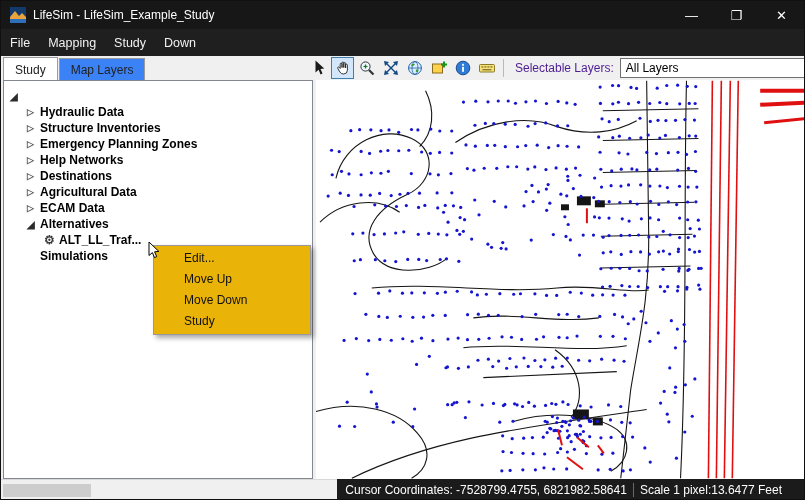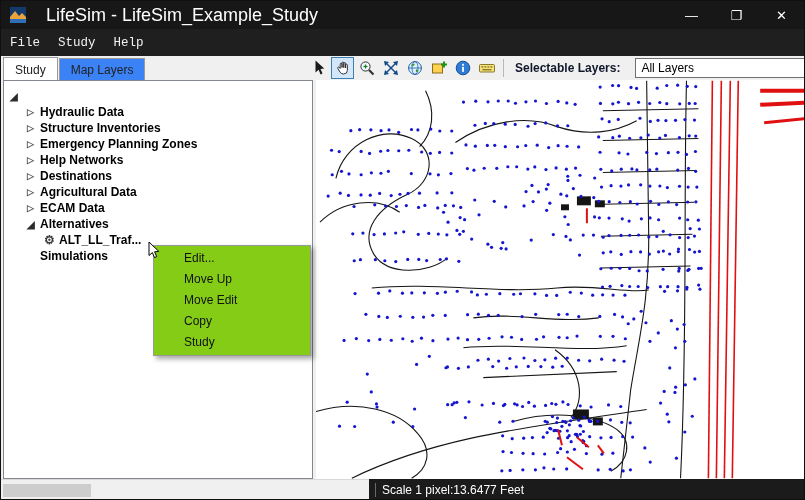--- a/index.html
+++ b/index.html
@@ -8,57 +8,57 @@
     position: relative;
     font-family: "Liberation Sans", sans-serif;
     background:#f0f0f0;
     overflow:hidden;
     border:1px solid #101010;
   }
   
   .titlebar { position:absolute; top:0; left:0; right:0; height:28px;
     background:#171717; display:flex; align-items:center; color:#fff; }
   .app-icon { width:16px; height:16px; margin:0 7px 0 9px; flex:0 0 auto; }
-  .title-text { font-size:18px;margin-left:13px; }
+  .title-text { font-size:12px; }
   .win-controls { margin-left:auto; display:flex; height:100%; }
   .win-btn { width:45px; height:100%; display:flex; align-items:center;
     justify-content:center; font-size:13px; color:#fff; }
   
   .menubar { position:absolute; top:28px; left:0; right:0; height:27px;
     background:#1f1f1f; display:flex; align-items:center; color:#f2f2f2; }
-  .menu-item { padding:0 9px; font-size:12.5px; height:100%; display:flex; align-items:center;font-family:Liberation Mono, monospace; }
+  .menu-item { padding:0 9px; font-size:12.5px; height:100%; display:flex; align-items:center; }
   
   .tabrow { position:absolute; top:55px; left:0; right:0; height:24px; }
   .tabs { position:absolute; left:2px; bottom:0; display:flex; align-items:flex-end; }
   .tab { padding:4px 11px 3px 11px; font-size:12px; border:1px solid #9b9b9b;
     border-bottom:none; background:#3b82f6; color:#222; margin-right:1px; }
   .tab.active { background:#fff; padding-top:5px; }
   .toolbar { position:absolute; left:306px; top:0; height:24px; display:flex;
     align-items:center; gap:1px; }
   .tool { width:23px; height:22px; display:flex; align-items:center;
     justify-content:center; border:1px solid transparent; }
   .tool.active { background:#d3e6fa; border:1px solid #3c7fb1; }
   .tb-sep { width:1px; height:18px; background:#b8b8b8; margin:0 4px; }
-  .sl-label { font-size:12px; color:#0f172a; margin:0 14px 0 6px; white-space:nowrap;font-weight:bold; }
+  .sl-label { font-size:12px; color:#4c1d95; margin:0 5px 0 6px; white-space:nowrap; }
   .sl-select { width:216px; height:20px; border:1px solid #707070; background:#fff;
     display:flex; align-items:center; font-size:12px; position:relative; padding:0 18px 0 5px; }
   
   .tree-panel { position:absolute; left:2px; top:79px; width:310px; height:399px;
     background:#fff; border:1px solid #828790; overflow:hidden; padding-top:7px; }
   .tree-row { display:flex; align-items:center; height:16px; font-size:12px;
     font-weight:bold; color:#000; white-space:nowrap; }
   .tree-marker { width:13px; font-size:9px; color:#555; flex:0 0 auto; }
   .tree-marker.expanded { color:#2b2b2b; font-size:10px; }
   .tree-gear { width:15px; font-size:12px; color:#3a3a3a; flex:0 0 auto; }
   
   .map-panel { position:absolute; left:315px; top:79px; width:490px; height:399px;
     background:#fff; overflow:hidden; }
   
   .context-menu { position:absolute; left:152px; top:244px; width:158px;
-    background:#84cc16; border:1px solid #999; box-shadow:3px 3px 5px rgba(0,0,0,.35);
+    background:#eab308; border:1px solid #999; box-shadow:3px 3px 5px rgba(0,0,0,.35);
     z-index:10; list-style:none; padding:2px 0; }
   .context-menu li { height:21px; line-height:21px; padding-left:30px;
     font-size:12px; color:#111; }
   .cursor-icon { position:absolute; left:144px; top:240px; z-index:11; }
   
   .bottom-row { position:absolute; left:0; right:0; top:478px; height:22px; display:flex; }
   .bottom-left { width:368px; background:#f0f0f0; position:relative;
     border-top:1px solid #d8d8d8; }
   .hscroll-thumb { position:absolute; left:2px; top:4px; width:88px; height:13px;
     background:#cdcdcd; }
@@ -80,22 +80,23 @@
   <span class="title-text">LifeSim - LifeSim_Example_Study</span>
   <div class="win-controls">
     <div class="win-btn">—</div>
     <div class="win-btn">❐</div>
     <div class="win-btn">✕</div>
   </div>
 </div>
 
 <div class="menubar">
     <div class="menu-item">File</div>
+    <div class="menu-item">Mapping</div>
     <div class="menu-item">Study</div>
-    <div class="menu-item">Help</div>
+    <div class="menu-item">Down</div>
   </div>
 
 <div class="tabrow">
   <div class="tabs">
       <div class="tab active">Study</div>
       <div class="tab">Map Layers</div>
     </div>
 
   <div class="toolbar">
     <div class="tool">
@@ -813,30 +814,30 @@
       <path d="M272,128 L272,143" fill="none" stroke="#e01010" stroke-width="2"></path>
       <path d="M243,350 L247,366" fill="none" stroke="#e01010" stroke-width="2"></path>
       <path d="M252,378 L268,390" fill="none" stroke="#e01010" stroke-width="2"></path>
       <path d="M262,358 L274,368" fill="none" stroke="#e01010" stroke-width="2"></path>
       <path d="M283,366 L289,374" fill="none" stroke="#e01010" stroke-width="2"></path>
     </svg></div>
 
 <ul class="context-menu">
     <li>Edit...</li>
     <li>Move Up</li>
-    <li>Move Edit</li>
-    <li>Copy</li>
+    <li>Move Down</li>
     <li>Study</li>
   </ul>
 
 <svg class="cursor-icon" width="16" height="18" viewBox="0 0 16 18">
   <path d="M4 1 L4 14.5 L7.4 11.6 L9.5 16.6 L11.7 15.6 L9.6 10.8 L13.8 10.4 Z" fill="#fff" stroke="#000" stroke-width="1"></path>
 </svg>
 
 <div class="bottom-row">
   <div class="bottom-left">
     <div class="hscroll-thumb"></div>
   </div>
   <div class="statusbar">
+    <span class="status-coords">Cursor Coordinates: -7528799.4755, 6821982.58641</span>
     <span class="status-sep"></span>
     <span class="status-scale">Scale 1 pixel:13.6477 Feet</span>
   </div>
 </div>
 
 </body></html>

